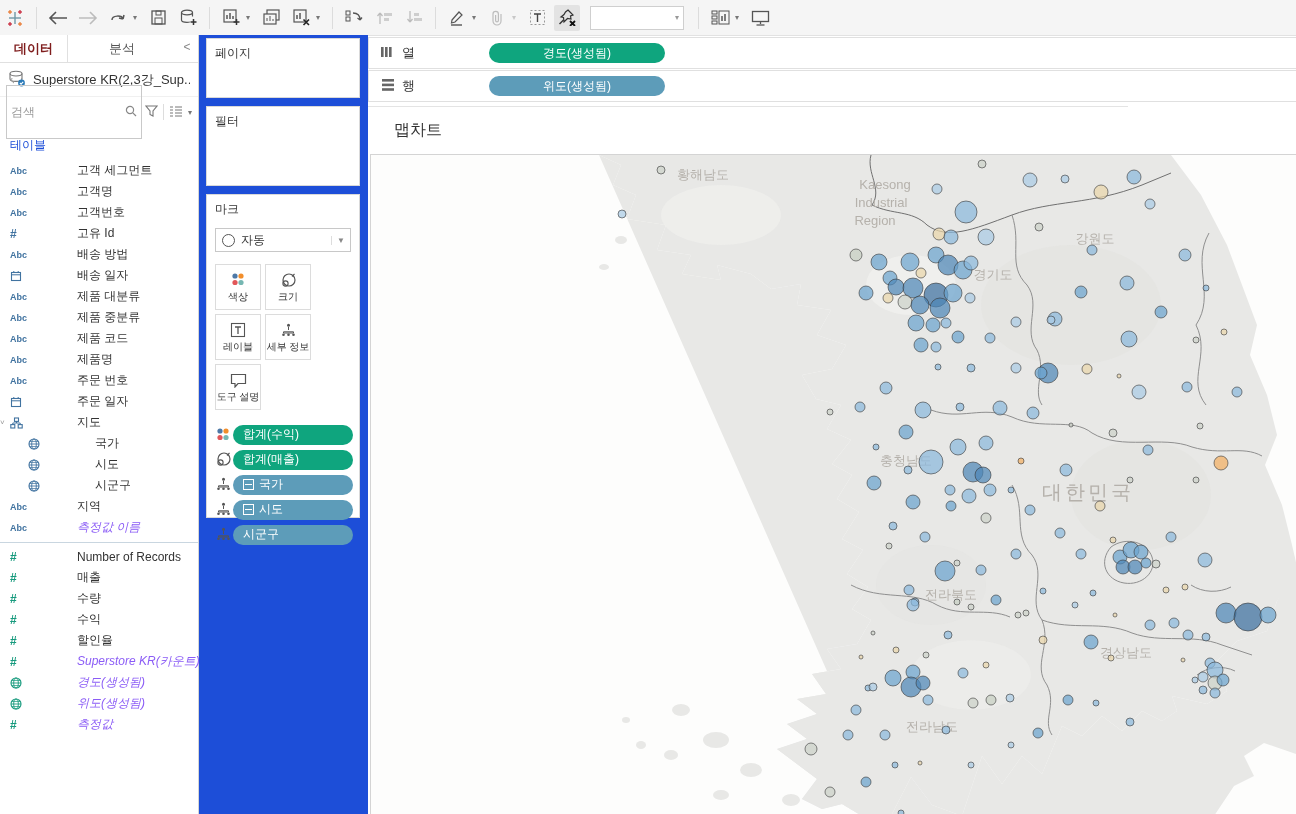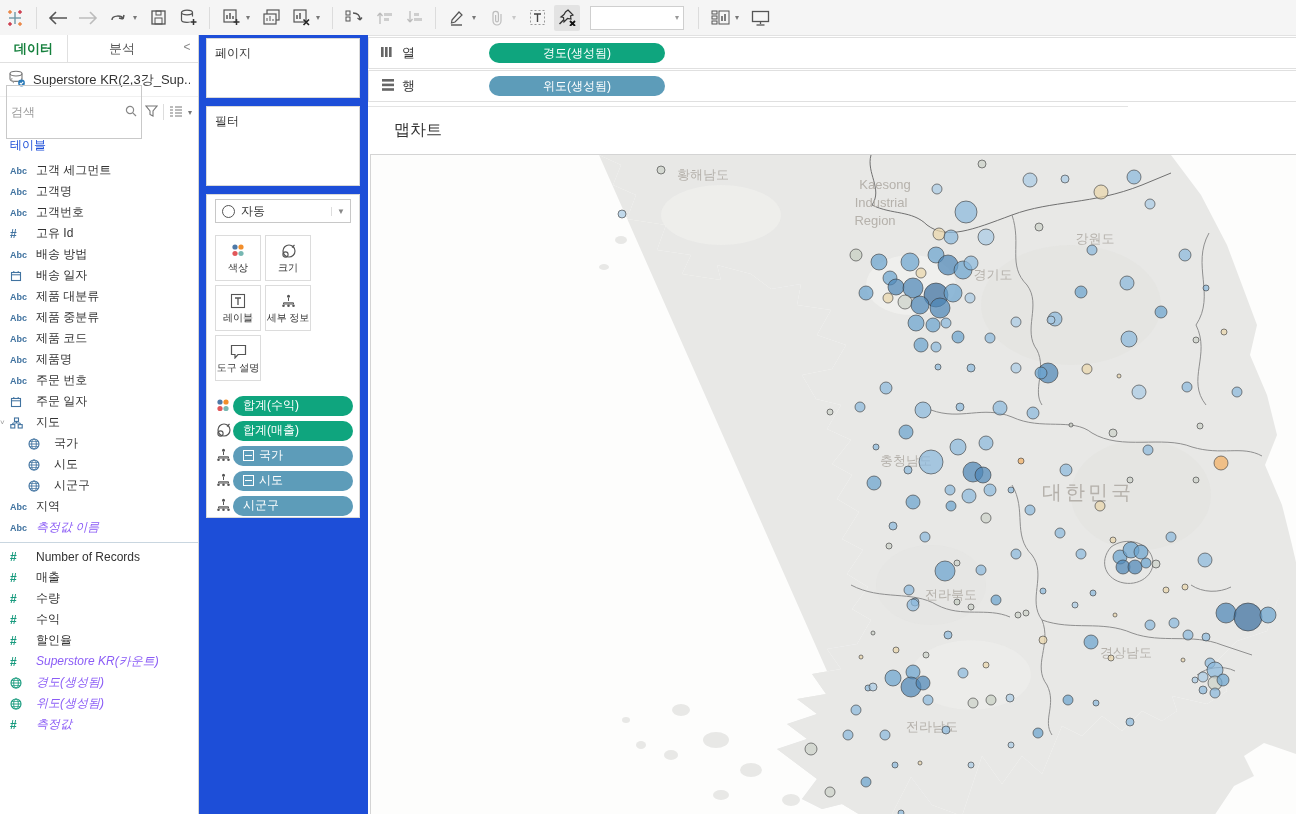--- a/index.html
+++ b/index.html
@@ -11,34 +11,34 @@
   .tb-ic svg{display:block;}
   .tb-dis{opacity:.35;}
   .tb-sep{width:1px;height:22px;background:#dcdcdc;margin:0 6px;flex:none;}
   .tb-caret{width:10px;color:#777;font-size:8px;flex:none;}
   .tb-active{background:#e3e3e3;border-radius:2px;}
   #tb-combo{width:88px;height:22px;background:#fff;border:1px solid #cfcfcf;display:flex;align-items:center;justify-content:flex-end;padding-right:4px;color:#999;font-size:8px;margin:0 8px;}
   
   #datapane{left:0;top:35px;width:198px;height:779px;background:#fff;border-right:1px solid #d5d5d5;}
   #tabs{height:27px;display:flex;border-bottom:1px solid #e0e0e0;}
   .tab{padding:5px 14px;font-size:13px;}
-  .tab.active{background:#fff;color:#15803d;border-right:1px solid #e0e0e0;font-weight:bold;}
+  .tab.active{background:#fff;color:#7f1d1d;border-right:1px solid #e0e0e0;font-weight:bold;}
   .tab.inactive{color:#555;flex:1;text-align:center;}
   #tab-collapse{width:22px;text-align:center;color:#888;padding-top:5px;}
   #dsrow{height:33px;display:flex;align-items:center;padding:0 8px;border-bottom:1px solid #f0f0f0;}
   #dsname{font-size:13px;margin-left:7px;white-space:nowrap;overflow:hidden;}
   #searchrow{height:26px;display:flex;align-items:center;padding:2px 6px;}
   #searchbox{flex:1;height:20px;border:1px solid #c9c9c9;display:flex;align-items:center;padding:16px 4px;color:#9a9a9a;justify-content:center;}
   #searchbox .ph{flex:1;}
   .mini-ic{margin:0 3px;color:#666;}
   #tablehdr{padding:10px 10px 4px 10px;font-size:12px;color:#1d4ed8;}
   #field-list{padding-top:2px;}
   .frow{height:21px;display:flex;align-items:center;padding-left:10px;}
   .frow .fic{width:26px;flex:none;display:flex;align-items:center;}
-  .frow .flabel{white-space:nowrap;}
+  .frow .flabel{white-space:nowrap;margin-left:41px;}
   .fi-abc{font-size:9px;font-weight:bold;letter-spacing:0;}
   .fi-num{font-size:12px;font-weight:bold;}
   .f-ital{font-style:italic;color:#8b5cf6;}
   .f-caret{color:#999;font-size:8px;width:10px;margin-left:-10px;}
   .fdivider{border-top:1px solid #c9d6e0;margin:4px 0 3px 0;}
   
   #midpane{left:199px;top:35px;width:169px;height:779px;background:#1d4ed8;}
   .card{position:absolute;left:7px;width:152px;background:#fff;border:1px solid #d9d9d9;}
   .card .cap{padding:6px 8px;color:#333;}
   #card-pages{top:3px;height:58px;}
@@ -483,20 +483,21 @@
 </div>
 
 <div id="midpane" class="abs">
   <div class="card" id="card-pages">
     <div class="cap">페이지</div>
   </div>
   <div class="card" id="card-filters">
     <div class="cap">필터</div>
   </div>
   <div class="card" id="card-marks">
+    <div class="cap">마크</div>
     <div id="marktype">
       <span class="circ"></span>
       <span class="lab">자동</span>
       <span class="dd">▼</span>
     </div>
     <div id="markbtns">
         <div class="mbtn">
           <span class="ic">
             <svg width="16" height="16" viewBox="0 0 16 16">
               <circle cx="5" cy="4" r="2.6" fill="#4e79a7"></circle>

